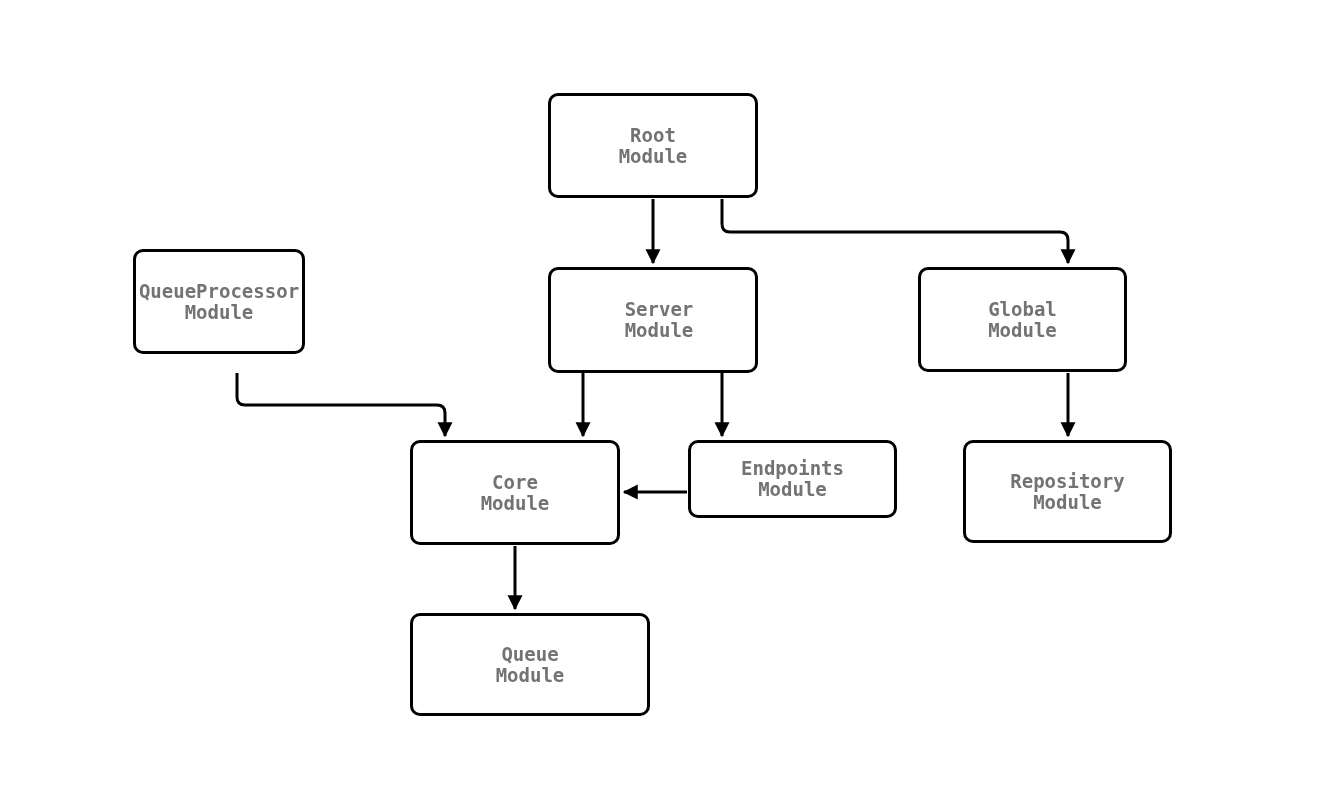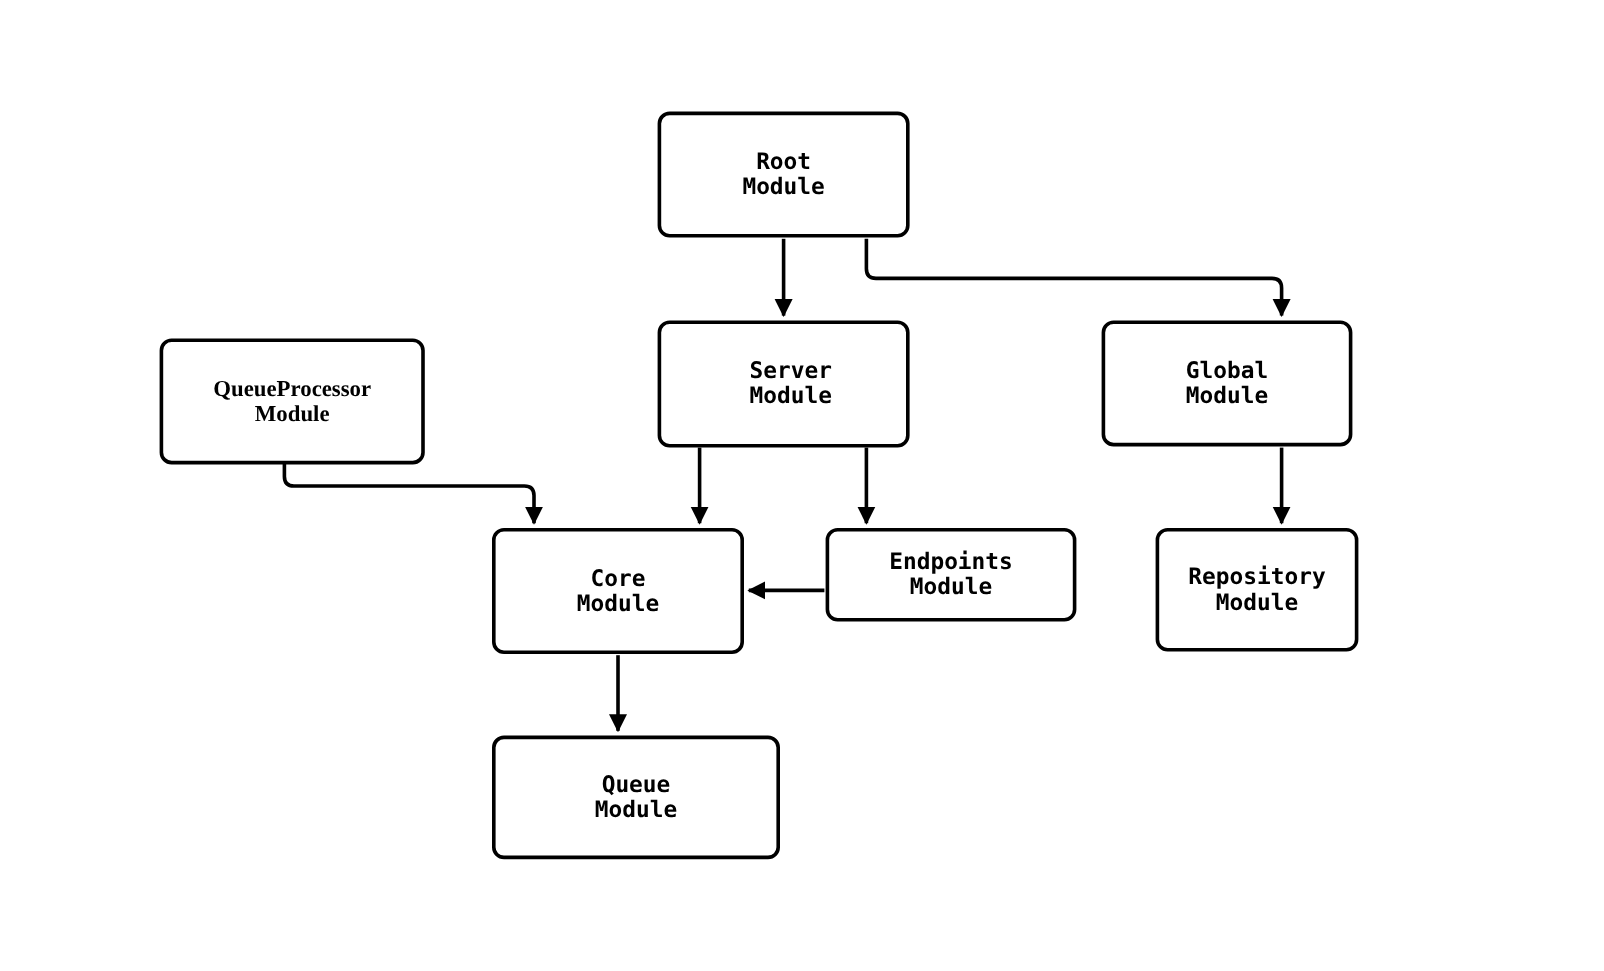--- a/index.html
+++ b/index.html
@@ -34,21 +34,21 @@
     border: 3px solid #000000;
     border-radius: 10px;
     display: flex;
     flex-direction: column;
     align-items: center;
     justify-content: center;
     text-align: center;
     font-weight: bold;
     font-size: 19px;
     line-height: 21px;
-    color: #000000;
+    color: #737373;
     letter-spacing: 0px;
   }
   .node span { display: block; }
 </style>
 </head>
 <body>
 
 <div class="canvas">
 
   <svg class="edges-layer" viewBox="0 0 1337 809" xmlns="http://www.w3.org/2000/svg">
@@ -65,21 +65,21 @@
     <path class="edge" d="M 687 492 H 624" marker-end="url(#arrowhead)"></path>
     <path class="edge" d="M 1068 373 V 436" marker-end="url(#arrowhead)"></path>
     <path class="edge" d="M 515 546 V 609" marker-end="url(#arrowhead)"></path>
   </svg>
 
   <div class="node" style="left:548px; top:93px; width:210px; height:105px;">
     <span>Root</span>
     <span>Module</span>
   </div>
 
-  <div class="node" style="left:133px; top:282px; width:221px; height:105px;font-family:Liberation Serif, serif;">
+  <div class="node" style="left:133px; top:249px; width:172px; height:105px;">
     <span>QueueProcessor</span>
     <span>Module</span>
   </div>
 
   <div class="node" style="left:548px; top:267px; width:210px; height:106px;padding-left:12px;">
     <span>Server</span>
     <span>Module</span>
   </div>
 
   <div class="node" style="left:918px; top:267px; width:209px; height:105px;">
@@ -90,21 +90,21 @@
   <div class="node" style="left:410px; top:440px; width:210px; height:105px;">
     <span>Core</span>
     <span>Module</span>
   </div>
 
   <div class="node" style="left:688px; top:440px; width:209px; height:78px;justify-content:center;">
     <span>Endpoints</span>
     <span>Module</span>
   </div>
 
-  <div class="node" style="left:963px; top:440px; width:169px; height:103px;">
+  <div class="node" style="left:963px; top:440px; width:209px; height:103px;">
     <span>Repository</span>
     <span>Module</span>
   </div>
 
   <div class="node" style="left:410px; top:613px; width:240px; height:103px;">
     <span>Queue</span>
     <span>Module</span>
   </div>
 
 </div>

